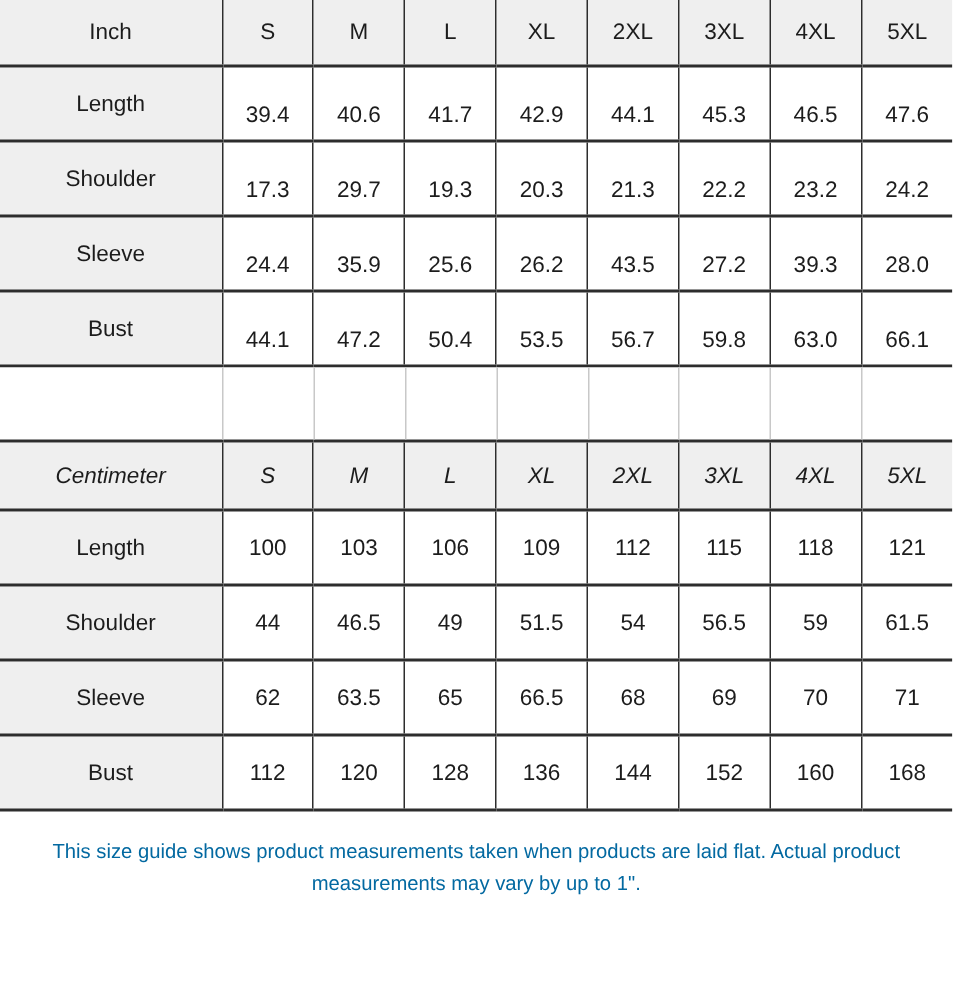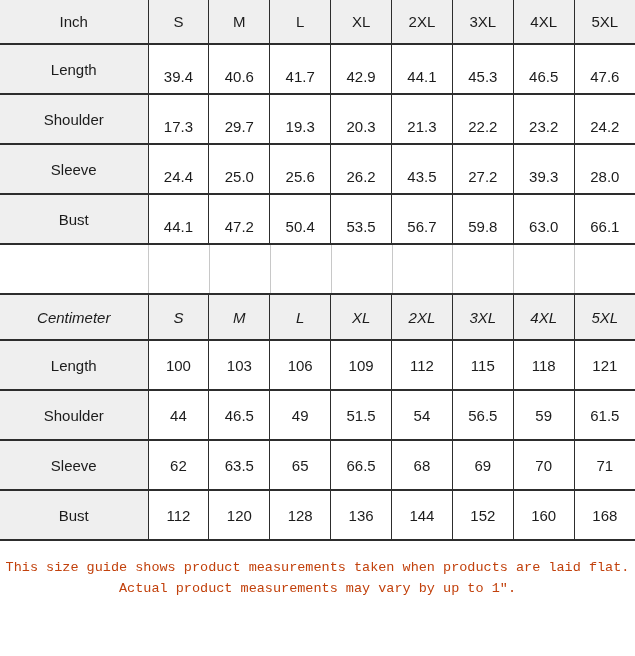--- a/index.html
+++ b/index.html
@@ -53,25 +53,25 @@
     grid-template-columns: 148px repeat(8, 1fr);
     background: #ffffff;
   }
   .gap-row .gap-cell { border-left: 1px solid #c8c8c8; }
   .gap-row .gap-cell:first-child { border-left: 0; }
   table.t2 tr.header-row { height: 46px; font-style: italic; }
   table.t2 tr.data-row { height: 50px; }
   .footer-note {
     margin: 16px auto 0 auto;
     width: 633px;
-    font-family: Liberation Mono, monospace;
+    font-family: Liberation Sans, sans-serif;
     font-size: 13.5px;
     line-height: 21px;
     text-align: center;
-    color: #c2410c;
+    color: #0369a1;
   }
 </style>
 </head>
 <body>
 
 <div class="page">
 
   <table class="size-table t1">
     <colgroup>
       <col style="width:148px">
@@ -116,21 +116,21 @@
           <td>19.3</td>
           <td>20.3</td>
           <td>21.3</td>
           <td>22.2</td>
           <td>23.2</td>
           <td>24.2</td>
         </tr>
         <tr class="data-row">
           <th class="label-cell">Sleeve</th>
           <td>24.4</td>
-          <td>25.0</td>
+          <td>35.9</td>
           <td>25.6</td>
           <td>26.2</td>
           <td>43.5</td>
           <td>27.2</td>
           <td>39.3</td>
           <td>28.0</td>
         </tr>
         <tr class="data-row">
           <th class="label-cell">Bust</th>
           <td>44.1</td>

